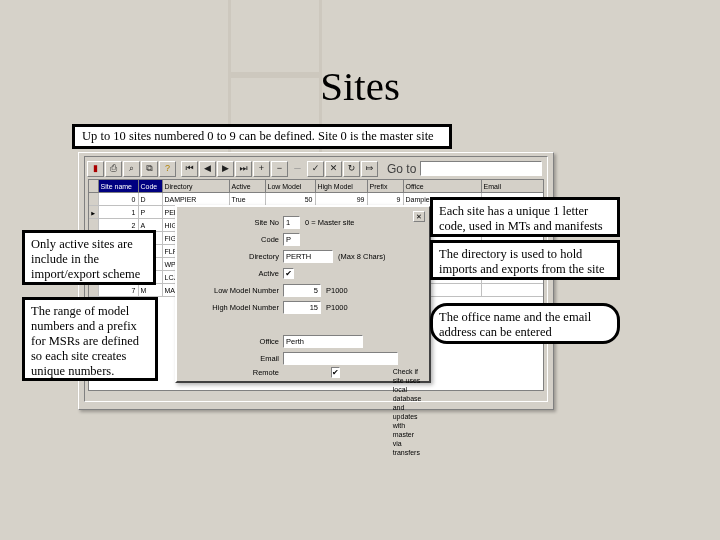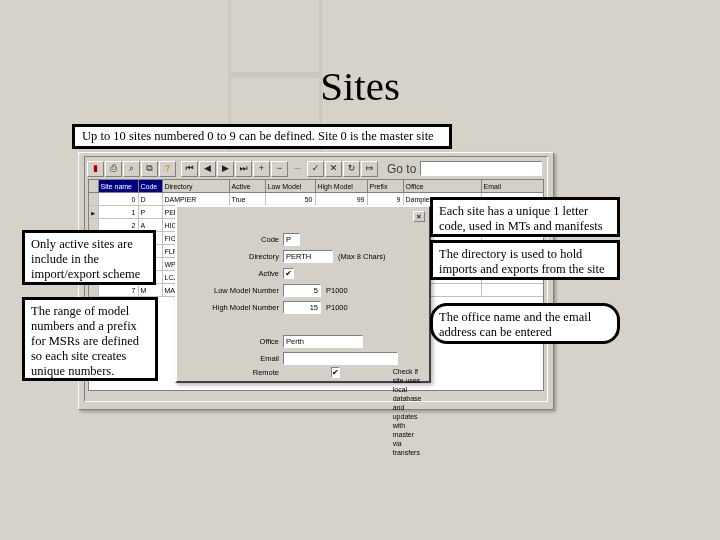--- a/index.html
+++ b/index.html
@@ -469,20 +469,25 @@
           </tbody>
       </table>
     </div>
 
   </div>
 </div>
 
 <div id="site-dialog">
   <div id="dlg-close">✕</div>
 
+  <div class="frow" style="top:8px;">
+    <span class="flabel">Site No</span>
+    <div class="finput" style="width:17px;">1</div>
+    <span class="fhint">0 = Master site</span>
+  </div>
 
   <div class="frow" style="top:25px;">
     <span class="flabel">Code</span>
     <div class="finput" style="width:17px;">P</div>
   </div>
 
   <div class="frow" style="top:42px;">
     <span class="flabel">Directory</span>
     <div class="finput" style="width:50px;">PERTH</div>
     <span class="fhint">(Max 8 Chars)</span>

